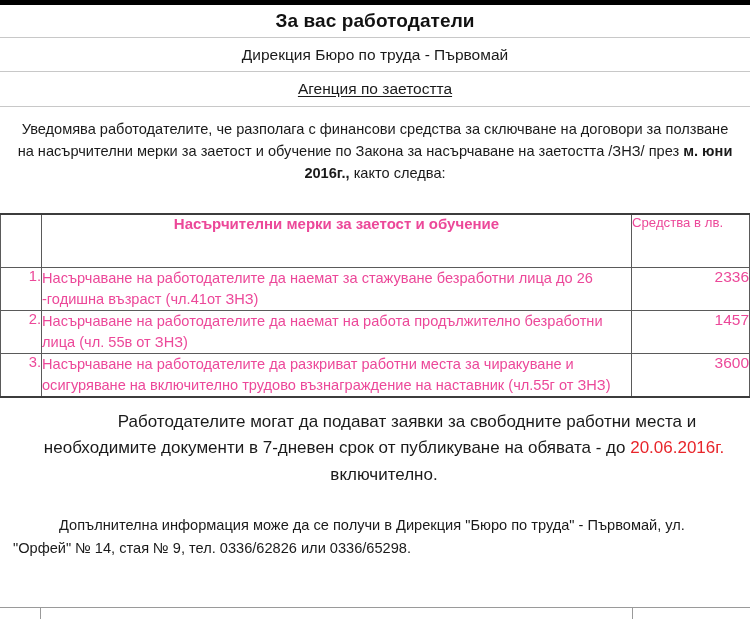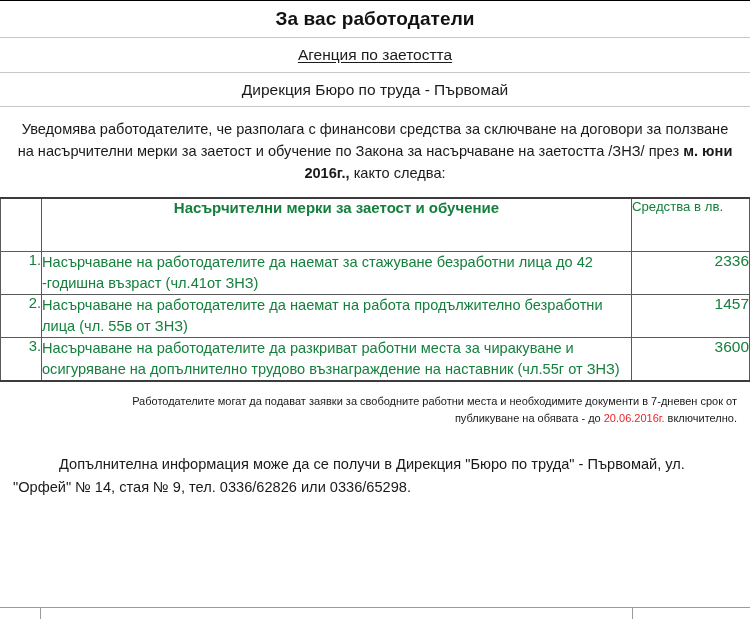--- a/index.html
+++ b/index.html
@@ -26,21 +26,21 @@
   .hdr-row {
     width: 100%;
     box-sizing: border-box;
     border-bottom: 1px solid #c8c8c8;
     text-align: center;
     display: flex;
     align-items: center;
     justify-content: center;
   }
   .hdr-row.first {
-    border-top: 1px solid #000000;
+    border-top: 5px solid #000000;
   }
   .row-title   { height: 38px; }
   .row-agency  { height: 35px; }
   .row-branch  { height: 34px; }
 
   .doc-title {
     font-size: 19px;
     font-weight: bold;
     letter-spacing: 0.1px;
     color: #111111;
@@ -53,35 +53,35 @@
     color: #1a1a1a;
   }
   .branch-name {
     font-size: 15.5px;
     font-weight: normal;
     color: #1a1a1a;
   }
 
   
   .intro {
-    padding: 11px 14px 12px 14px;
+    padding: 11px 14px 28px 14px;
     text-align: center;
     font-size: 14.6px;
     line-height: 1.52;
     color: #1a1a1a;
   }
   .intro b { font-weight: bold; }
 
   
   table.measures {
     width: 750px;
     border-collapse: collapse;
     table-layout: fixed;
     font-size: 14.6px;
-    color: #15803d;
+    color: #ec4899;
   }
   table.measures td,
   table.measures th {
     border: 1px solid #5a5a5a;
     padding: 0;
     vertical-align: top;
   }
   table.measures th.th-num,
   table.measures td.td-num {
     width: 40px;
@@ -137,23 +137,23 @@
   tr.measure-row.last td {
     border-bottom: 2px solid #3c3c3c;
   }
   table.measures thead th {
     border-top: 2px solid #3c3c3c;
   }
 
   
   .closing {
     padding: 11px 13px 0 31px;
-    font-size: 11px;
+    font-size: 17px;
     line-height: 1.56;
-    text-align: right;
+    text-align: center;
     text-indent: 46px;
     color: #1a1a1a;
   }
   .deadline-date {
     color: #e8252a;
   }
   .contact {
     padding: 26px 26px 0 13px;
     font-size: 14.6px;
     line-height: 1.56;
@@ -184,54 +184,54 @@
 </style>
 </head>
 <body>
 
 <div class="page">
 
   <div class="hdr-row first row-title">
     <span class="doc-title">За вас работодатели</span>
   </div>
 
+  <div class="hdr-row row-branch">
+    <span class="branch-name">Дирекция Бюро по труда - Първомай</span>
+  </div>
+
   <div class="hdr-row row-agency">
     <span class="agency-name">Агенция по заетостта</span>
-  </div>
-
-  <div class="hdr-row row-branch">
-    <span class="branch-name">Дирекция Бюро по труда - Първомай</span>
   </div>
 
   <div class="intro">
     <span>Уведомява работодателите, че разполага с финансови средства за сключване на договори за ползване на насърчителни мерки за заетост и обучение по Закона за насърчаване на заетостта /ЗНЗ/ през </span><b>м. юни 2016г.,</b><span> както следва:</span>
   </div>
 
   <table class="measures">
     <thead>
       <tr>
         <th class="th-num"></th>
         <th class="th-measure">Насърчителни мерки за заетост и обучение</th>
         <th class="th-amount">Средства в лв.</th>
       </tr>
     </thead>
     <tbody>
       <tr class="measure-row">
         <td class="td-num">1.</td>
-        <td class="td-measure">Насърчаване на работодателите да наемат за стажуване безработни лица до 42 -годишна възраст (чл.41от ЗНЗ)</td>
+        <td class="td-measure">Насърчаване на работодателите да наемат за стажуване безработни лица до 26 -годишна възраст (чл.41от ЗНЗ)</td>
         <td class="td-amount">2336</td>
       </tr>
       <tr class="measure-row">
         <td class="td-num">2.</td>
         <td class="td-measure">Насърчаване на работодателите да наемат на работа продължително безработни лица (чл. 55в от ЗНЗ)</td>
         <td class="td-amount">1457</td>
       </tr>
       <tr class="measure-row last">
         <td class="td-num">3.</td>
-        <td class="td-measure">Насърчаване на работодателите да разкриват работни места за чиракуване и осигуряване на допълнително трудово възнаграждение на наставник (чл.55г от ЗНЗ)</td>
+        <td class="td-measure">Насърчаване на работодателите да разкриват работни места за чиракуване и осигуряване на включително трудово възнаграждение на наставник (чл.55г от ЗНЗ)</td>
         <td class="td-amount">3600</td>
       </tr>
     </tbody>
   </table>
 
   <div class="closing">
     <span>Работодателите могат да подават заявки за свободните работни места и необходимите документи в 7-дневен срок от публикуване на обявата  -  до </span><span class="deadline-date">20.06.2016г.</span><span> включително.</span>
   </div>
 
   <div class="contact">Допълнителна информация може да се получи в Дирекция "Бюро по труда" - Първомай, ул. "Орфей" № 14, стая № 9, тел. 0336/62826 или  0336/65298.</div>

